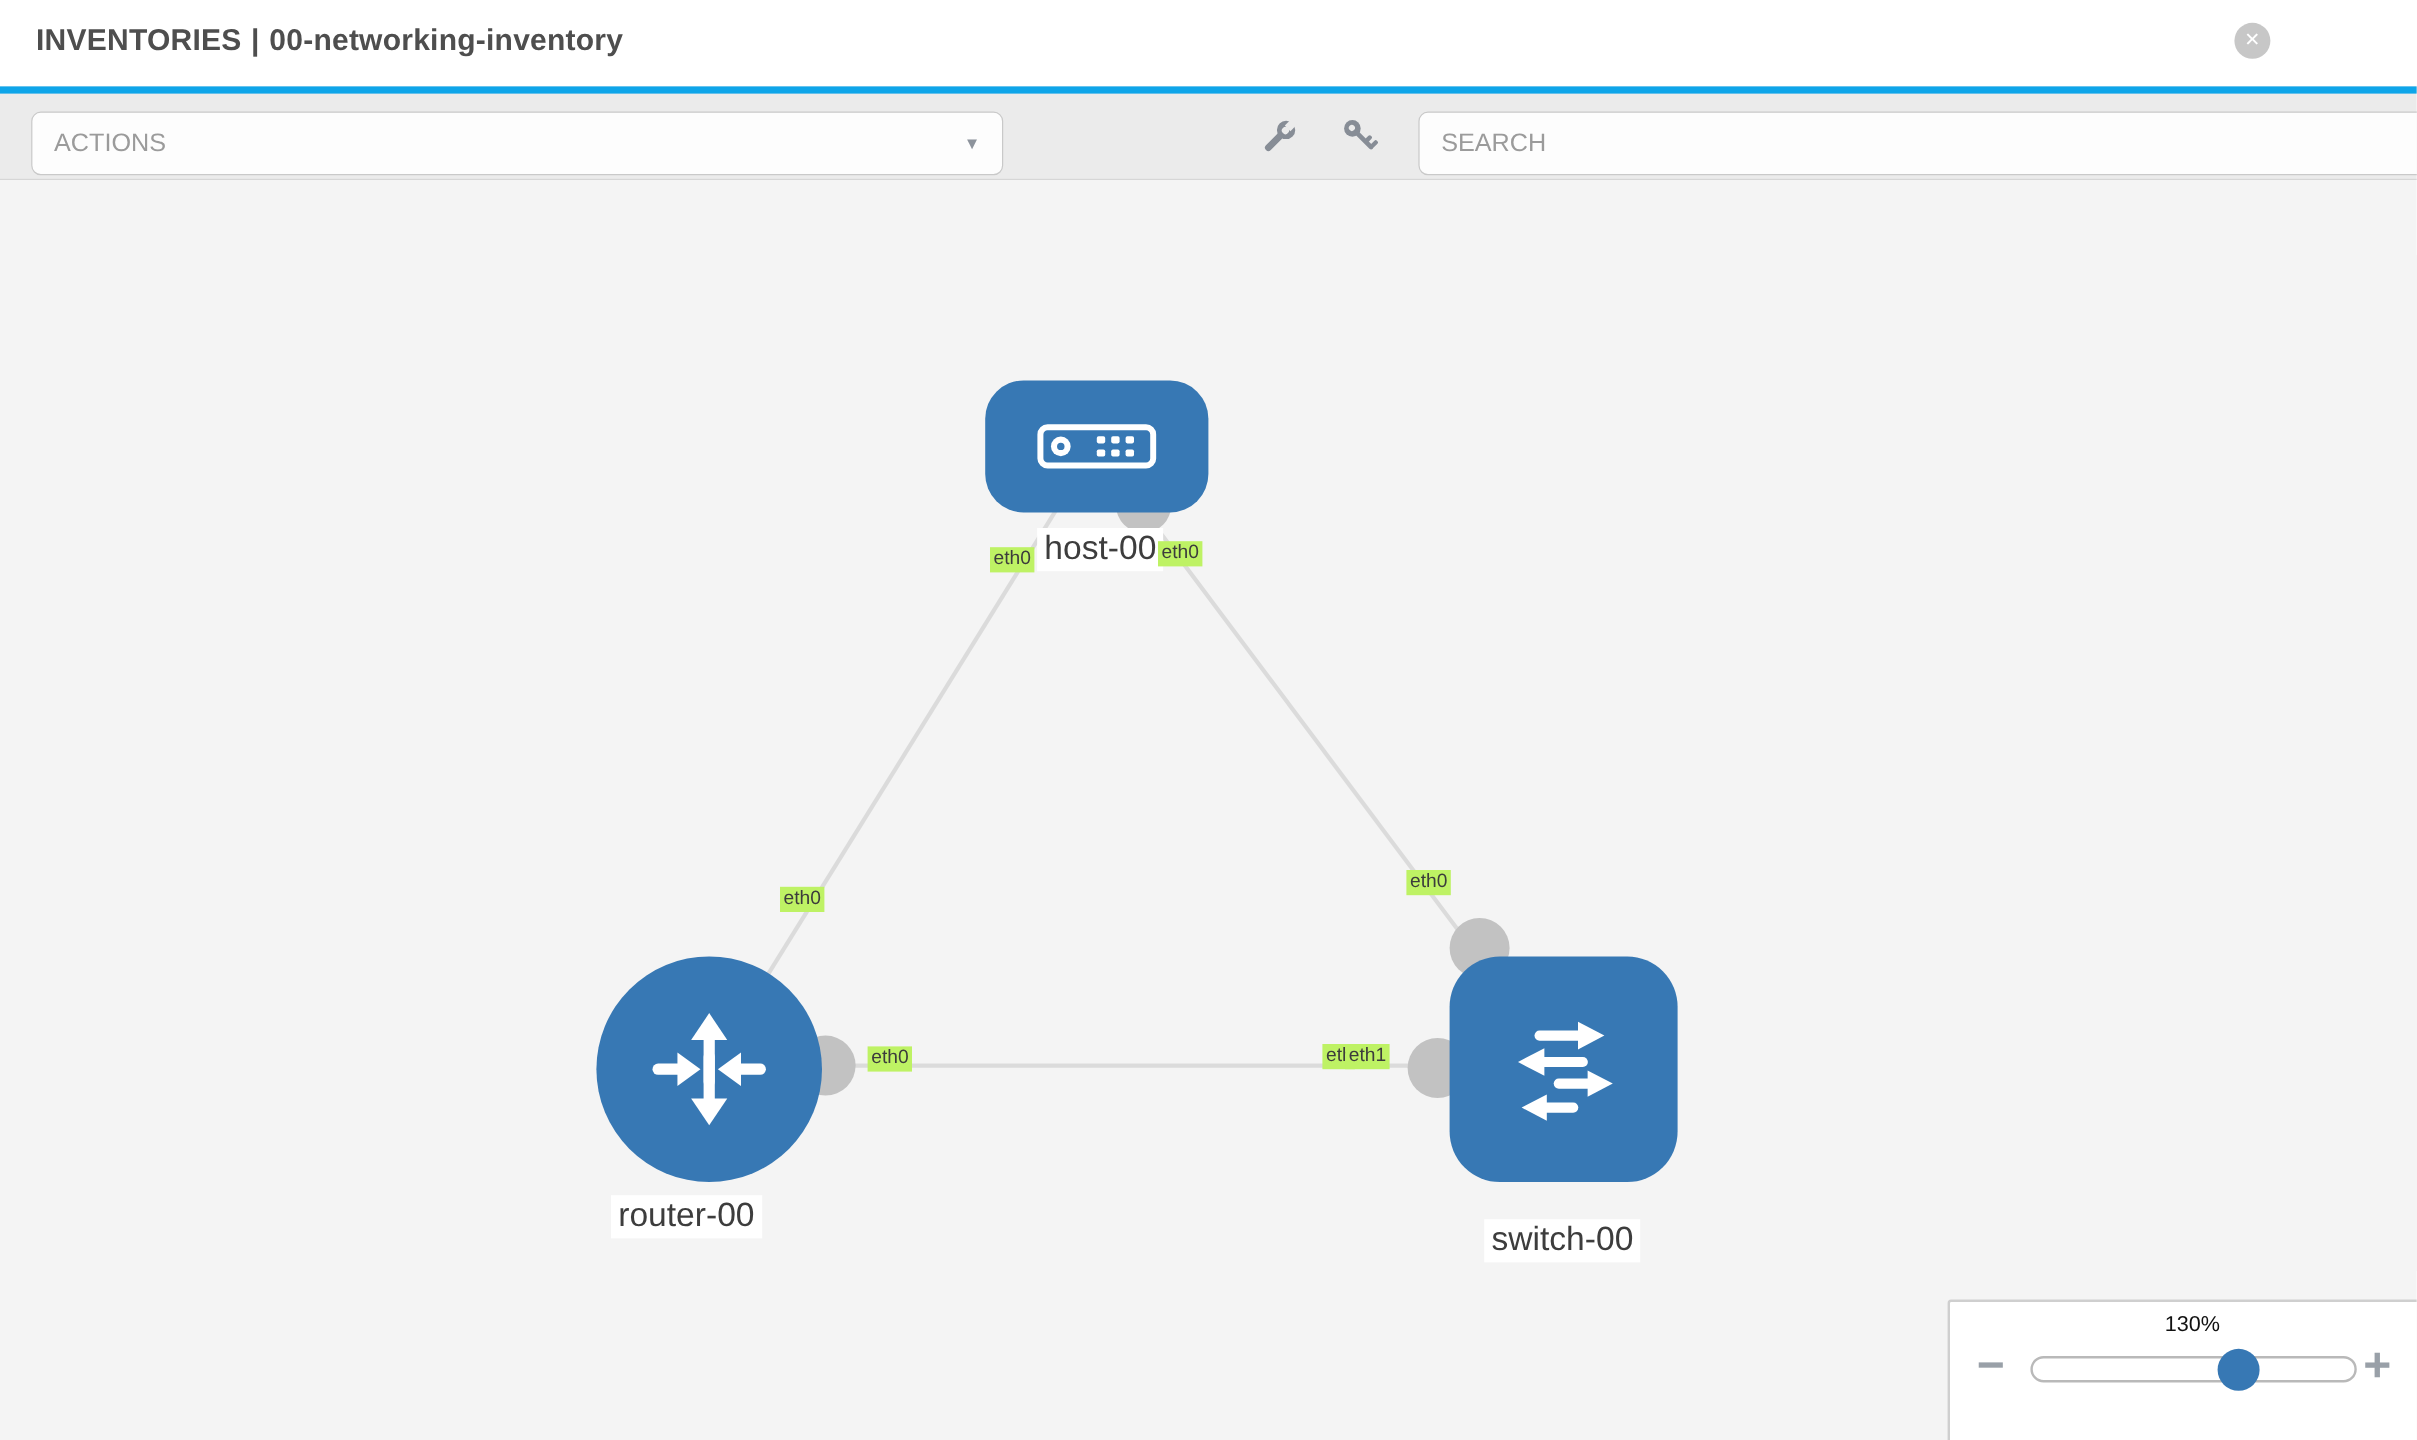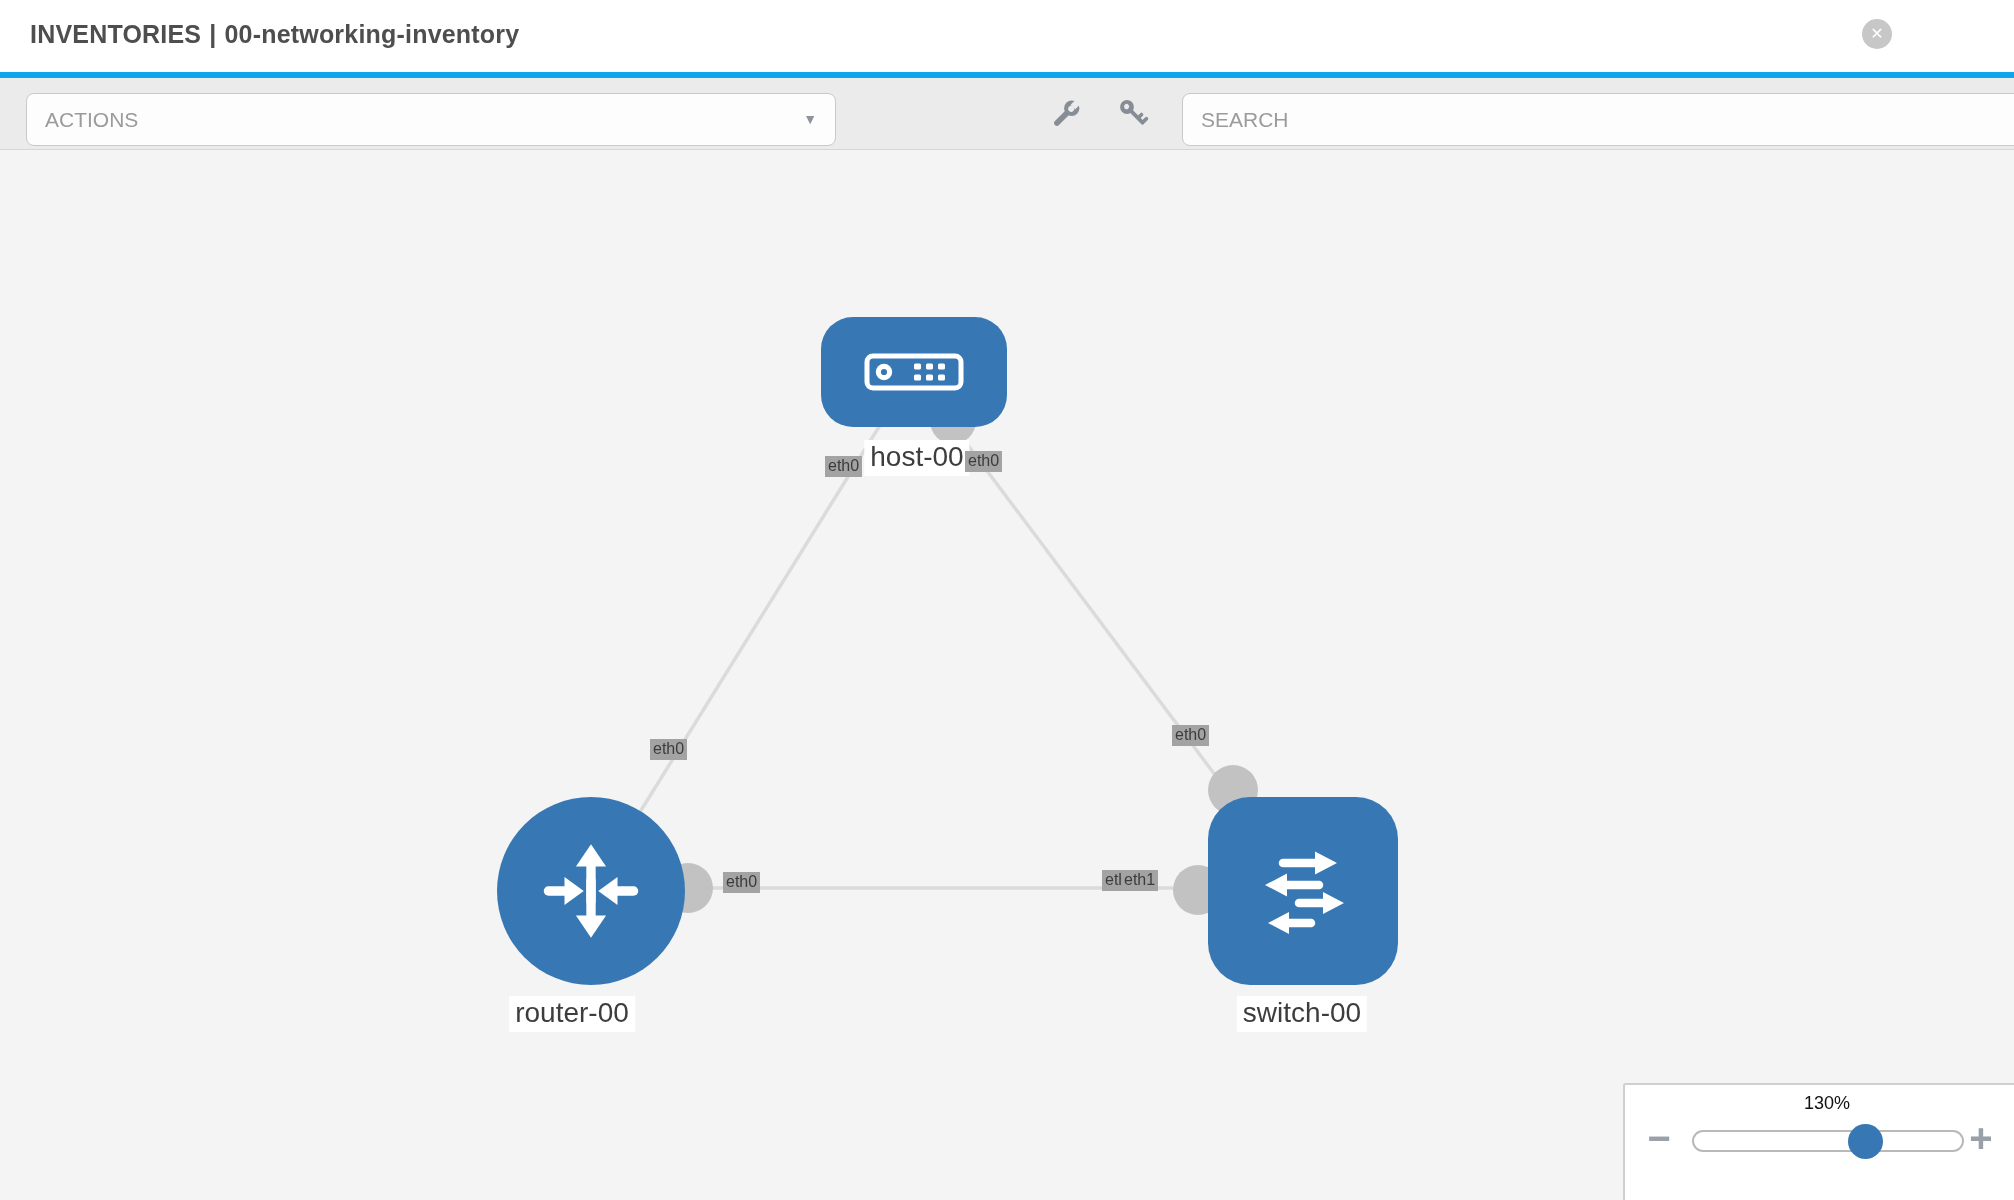--- a/index.html
+++ b/index.html
@@ -35,21 +35,21 @@
   .canvas{position:absolute;left:0;top:150px;width:2014px;height:1050px;background:var(--canvas-bg);overflow:hidden;}
   .links-svg{position:absolute;left:0;top:0;z-index:0;}
   .node{position:absolute;z-index:2;background:var(--blue);display:flex;align-items:center;justify-content:center;cursor:pointer;}
   .node-host{left:821px;top:167px;width:186px;height:110px;border-radius:32px;}
   .node-router{left:497px;top:647px;width:188px;height:188px;border-radius:50%;}
   .node-switch{left:1208px;top:647px;width:190px;height:188px;border-radius:42px;}
   .node svg{display:block;}
 
   .node-label{position:absolute;z-index:3;background:#fff;color:#3d3d3d;font-size:28px;
     padding:1px 6px 3px;white-space:nowrap;transform:translateX(-50%);}
-  .link-label{position:absolute;z-index:3;background:#a3a3a3;color:#3c3c3c;font-size:16px;
+  .link-label{position:absolute;z-index:3;background:#bef264;color:#3c3c3c;font-size:16px;
     padding:1px 3px 2px;white-space:nowrap;}
   .link-label.clipped{width:27px;overflow:hidden;z-index:2;}
   .link-label.front{z-index:4;}
 
   
   .zoom-panel{position:absolute;left:1623px;top:933px;width:420px;height:180px;background:#fff;
     border:2px solid #cfcfcf;border-radius:3px;z-index:5;}
   .zoom-label{position:absolute;left:0;top:8px;width:404px;text-align:center;font-size:18px;color:#111;}
   .zoom-minus,.zoom-plus{position:absolute;top:30px;width:40px;height:46px;color:#99a0a8;
     font-size:40px;font-weight:700;text-align:center;line-height:46px;cursor:pointer;}
@@ -168,21 +168,21 @@
             <path d="M93 64 L72 53 V75 Z" stroke="none"></path>
             <line x1="60" y1="84" x2="34" y2="84"></line>
             <path d="M17 84 L38 73 V95 Z" stroke="none"></path>
           </g>
         </svg>
       </span>
     </div>
 
     <span class="node-label" style="left:917px;top:290px;">host-00</span>
     <span class="node-label" style="left:572px;top:846px;">router-00</span>
-    <span class="node-label" style="left:1302px;top:846px;text-align:right;">switch-00</span>
+    <span class="node-label" style="left:1302px;top:866px;text-align:right;">switch-00</span>
 
     <span class="link-label" style="left:825px;top:306px;">eth0</span>
     <span class="link-label" style="left:650px;top:589px;">eth0</span>
     <span class="link-label" style="left:965px;top:301px;">eth0</span>
     <span class="link-label" style="left:1172px;top:575px;">eth0</span>
     <span class="link-label" style="left:723px;top:722px;">eth0</span>
     <span class="link-label clipped" style="left:1102px;top:720px;">eth0</span>
     <span class="link-label front" style="left:1121px;top:720px;text-align:right;">eth1</span>
 
     <div class="zoom-panel">

